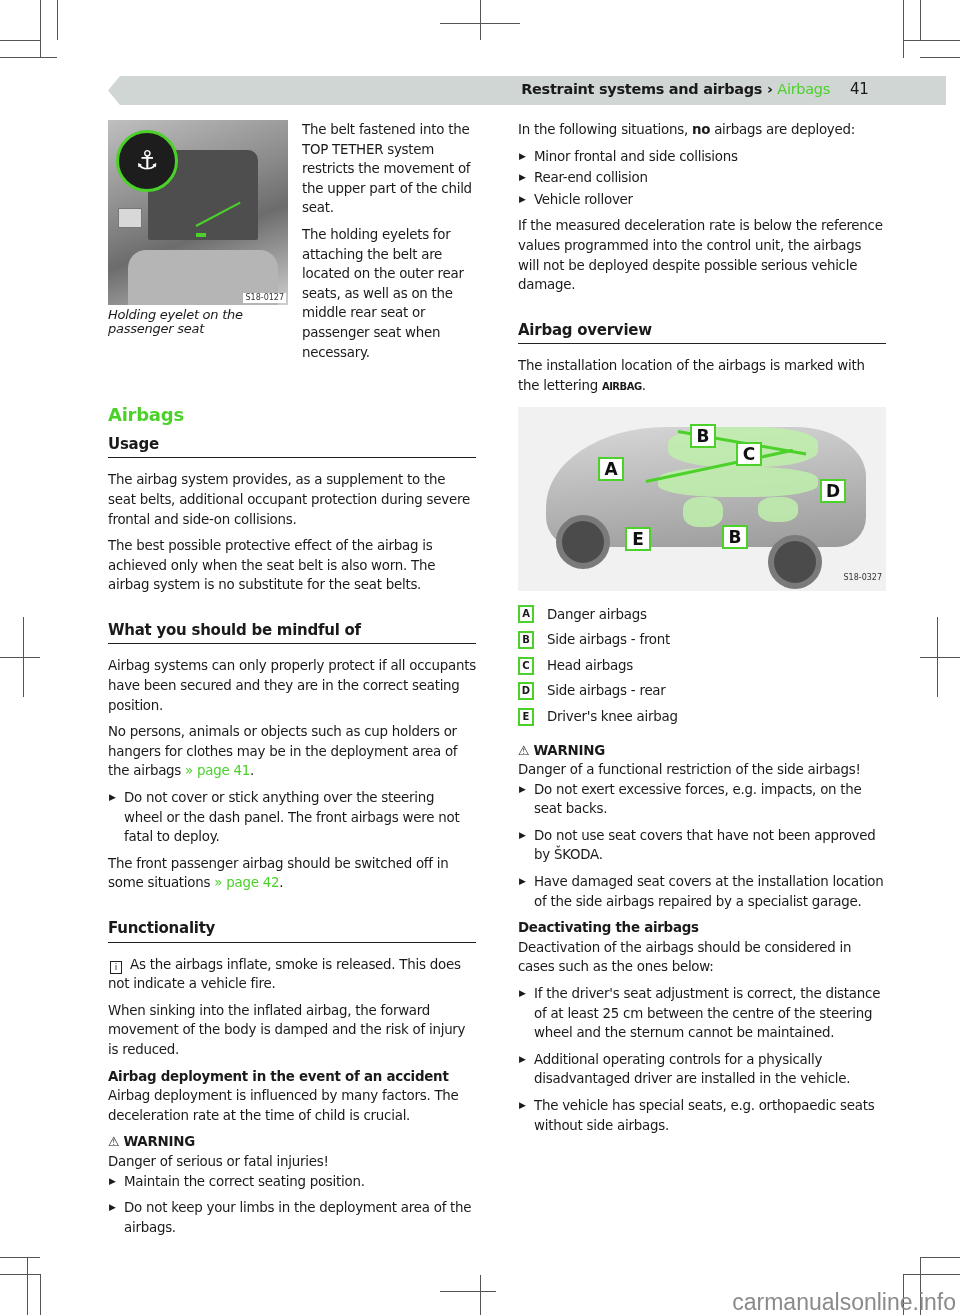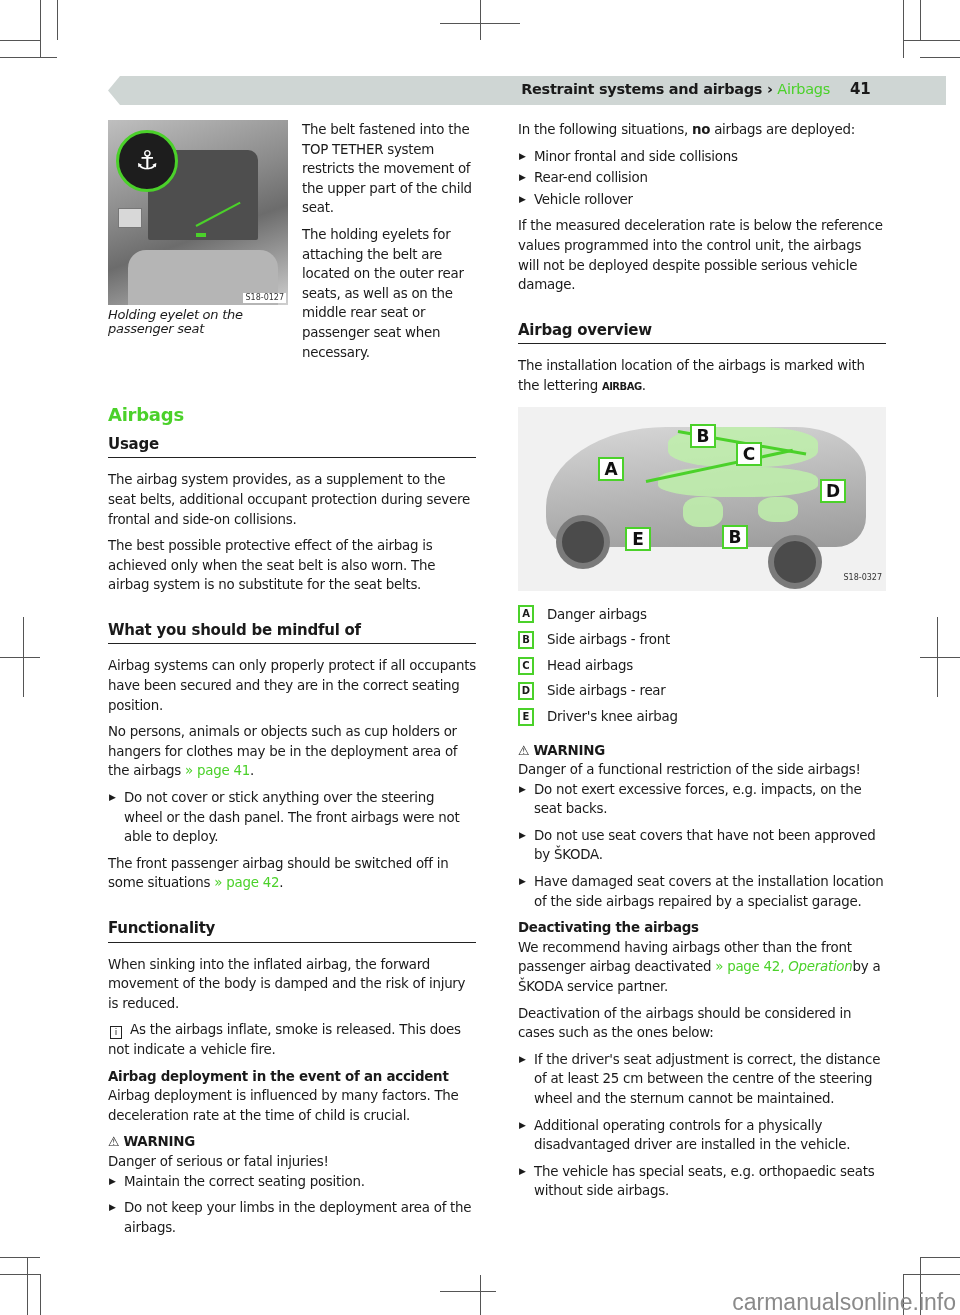--- a/index.html
+++ b/index.html
@@ -7,21 +7,21 @@
   body { position: relative; font-family: "DejaVu Sans", sans-serif; color: #1a1a1a; font-size: 13.4px; line-height: 19.6px; letter-spacing: -0.25px; }
 
   .crop { position: absolute; background: #555; }
   .h { height: 1px; }
   .v { width: 1px; }
 
   .header-band { position: absolute; left: 108px; top: 76px; width: 838px; height: 29px; background: #cfd6d4;
     clip-path: polygon(12px 0, 100% 0, 100% 100%, 12px 100%, 0 50%); }
   .header-text { position: absolute; right: 130px; top: 80px; font-weight: bold; font-size: 14.5px; letter-spacing: -0.3px; color: #1a1a1a; }
   .header-text .crumb-active { color: #4bd12a; font-weight: normal; }
-  .page-num { position: absolute; left: 850px; top: 80px; font-weight: bold; font-size: 15px; }
+  .page-num { position: absolute; left: 850px; top: 80px; font-weight: normal; font-size: 15px; }
 
   .col { position: absolute; }
   .col-left { left: 108px; top: 120px; width: 368px; }
   .col-right { left: 502px; top: 120px; width: 368px; margin-left: 16px; }
 
   p { margin-bottom: 7px; }
   .green { color: #4bd12a; }
   .bold { font-weight: bold; }
 
   .fig-top { display: flex; gap: 14px; }
@@ -125,31 +125,31 @@
   <div class="sub-head">Usage</div>
   <p>The airbag system provides, as a supplement to the seat belts, additional occupant protection during severe frontal and side-on collisions.</p>
   <p>The best possible protective effect of the airbag is achieved only when the seat belt is also worn. The airbag system is no substitute for the seat belts.</p>
 
   <div class="sub-head spaced">What you should be mindful of</div>
   <p>Airbag systems can only properly protect if all occupants have been secured and they are in the correct seating position.</p>
   <p>
     <span>No persons, animals or objects such as cup holders or hangers for clothes may be in the deployment area of the airbags </span><span class="green">» page 41</span><span>.</span>
   </p>
   <ul class="bullets">
-    <li>Do not cover or stick anything over the steering wheel or the dash panel. The front airbags were not able to deploy.</li>
+    <li>Do not cover or stick anything over the steering wheel or the dash panel. The front airbags were not fatal to deploy.</li>
   </ul>
   <p>
     <span>The front passenger airbag should be switched off in some situations </span><span class="green">» page 42</span><span>.</span>
   </p>
 
   <div class="sub-head spaced">Functionality</div>
+  <p>
+    <span class="info-icon">i</span><span>As the airbags inflate, smoke is released. This does not indicate a vehicle fire.</span>
+  </p>
   <p>When sinking into the inflated airbag, the forward movement of the body is damped and the risk of injury is reduced.</p>
-  <p>
-    <span class="info-icon">i</span><span>As the airbags inflate, smoke is released. This does not indicate a vehicle fire.</span>
-  </p>
   <div class="bold">Airbag deployment in the event of an accident</div>
   <p>Airbag deployment is influenced by many factors. The deceleration rate at the time of child is crucial.</p>
   <div class="warn-head">
     <span class="warn-icon">⚠</span><span>WARNING</span>
   </div>
   <div>Danger of serious or fatal injuries!</div>
   <ul class="bullets gap">
     <li>Maintain the correct seating position.</li>
     <li>Do not keep your limbs in the deployment area of the airbags.</li>
   </ul>
@@ -217,23 +217,20 @@
     <span class="warn-icon">⚠</span><span>WARNING</span>
   </div>
   <div>Danger of a functional restriction of the side airbags!</div>
   <ul class="bullets gap">
     <li>Do not exert excessive forces, e.g. impacts, on the seat backs.</li>
     <li>Do not use seat covers that have not been approved by ŠKODA.</li>
     <li>Have damaged seat covers at the installation location of the side airbags repaired by a specialist garage.</li>
   </ul>
 
   <div class="bold">Deactivating the airbags</div>
-  <p>
-    <span>We recommend having airbags other than the front passenger airbag deactivated </span><span class="green">» page 42, </span><span class="green" style="font-style:italic;">Operation</span><span>by a ŠKODA service partner.</span>
-  </p>
   <p>Deactivation of the airbags should be considered in cases such as the ones below:</p>
   <ul class="bullets gap">
     <li>If the driver's seat adjustment is correct, the distance of at least 25 cm between the centre of the steering wheel and the sternum cannot be maintained.</li>
     <li>Additional operating controls for a physically disadvantaged driver are installed in the vehicle.</li>
     <li>The vehicle has special seats, e.g. orthopaedic seats without side airbags.</li>
   </ul>
 </div>
 
 <div class="watermark">carmanualsonline.info</div>
 

